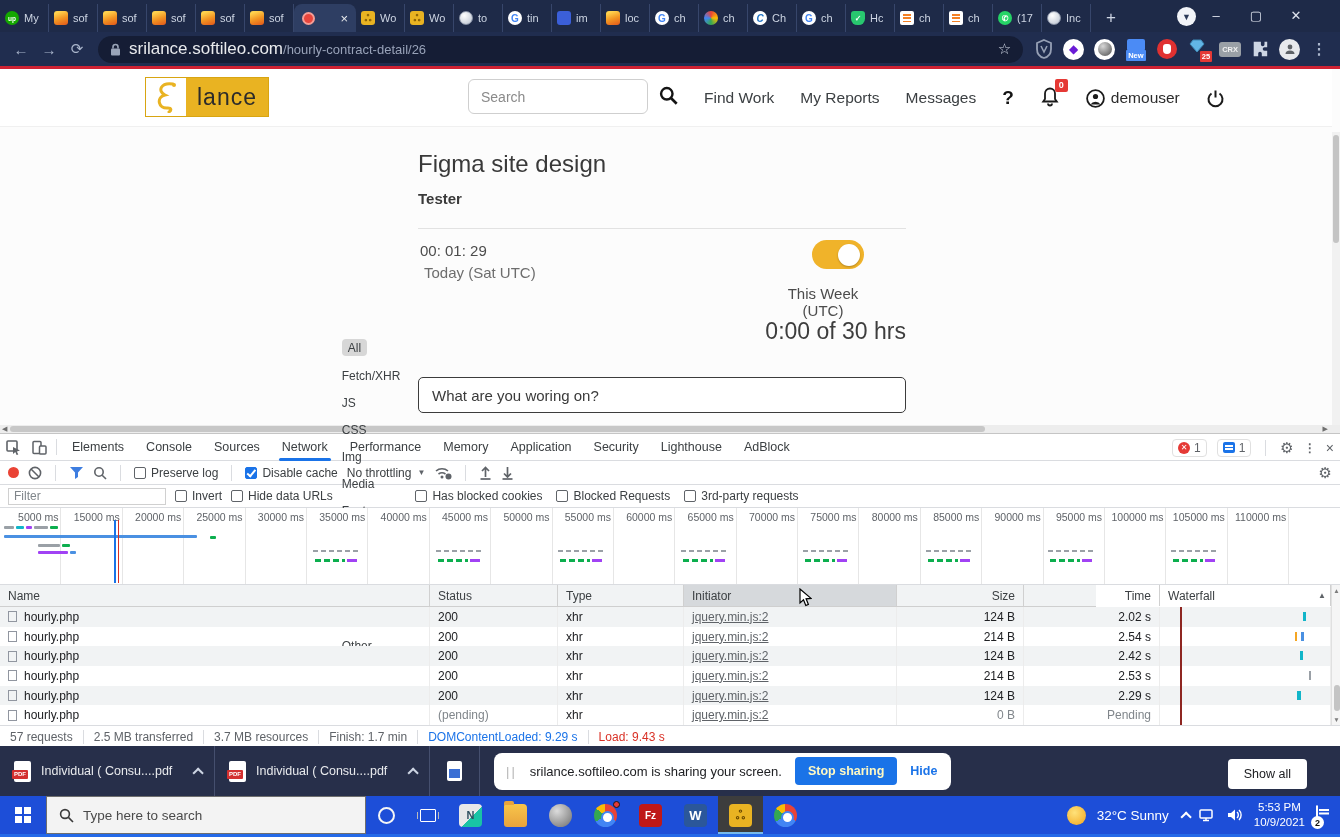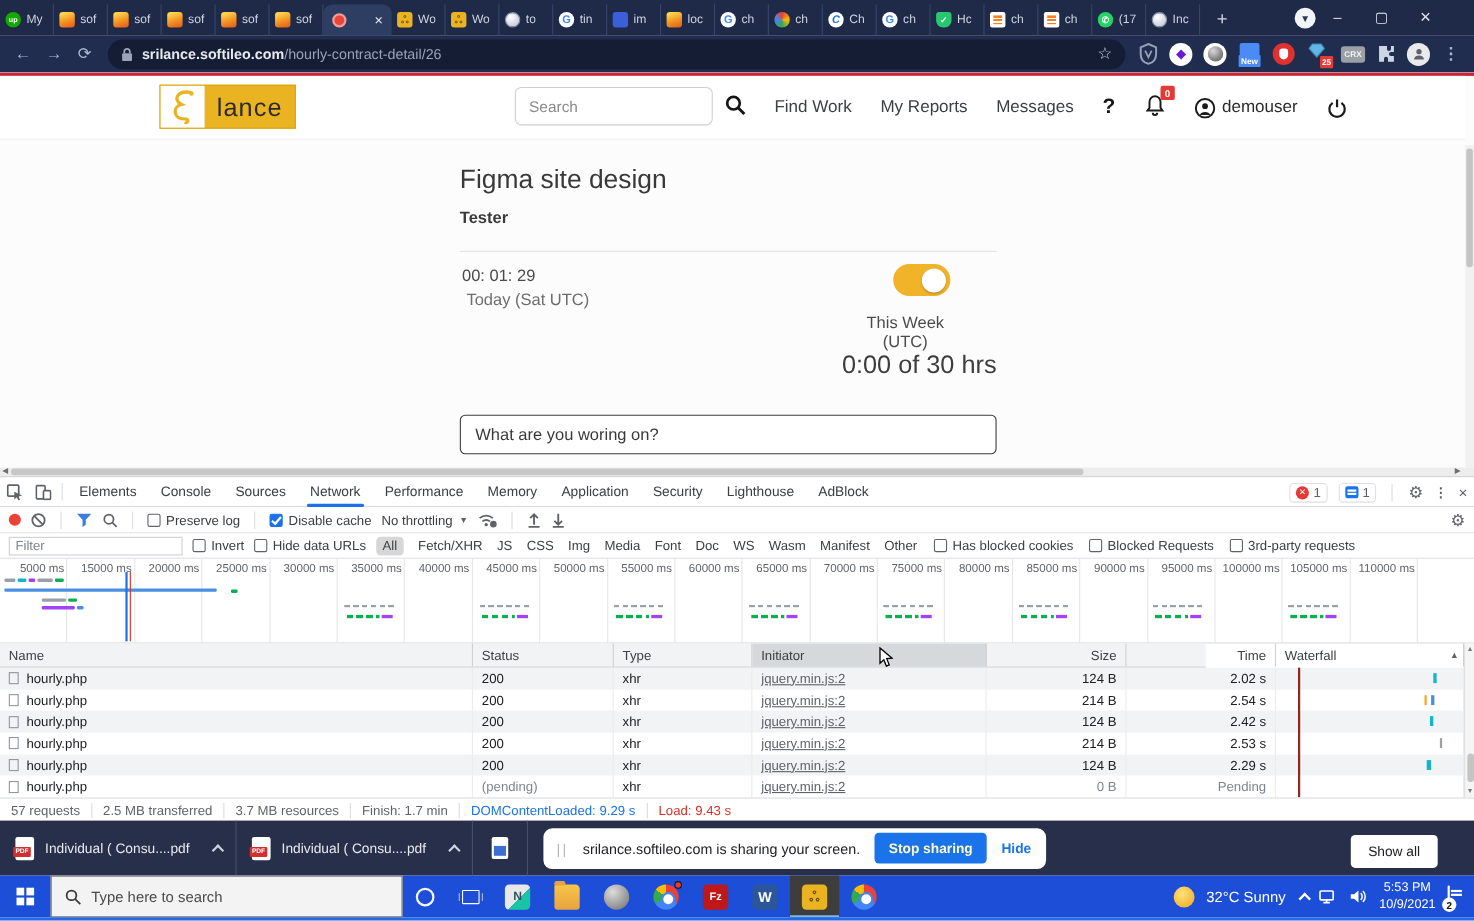--- a/index.html
+++ b/index.html
@@ -30,21 +30,21 @@
   .i-stack::after { content:""; width:8px; height:8px; background:repeating-linear-gradient(180deg,#f48024 0 2px,#fff 2px 3.5px); }
   .i-whatsapp { background:#25d366; color:#fff; font-size:8px; }
   #newtab { width:28px; height:28px; color:#cfd6e4; font-size:17px; display:flex; align-items:center; justify-content:center; margin-left:6px; }
   #tabsearch { width:19px; height:19px; border-radius:50%; background:#f2f4f8; color:#2c3a58; font-size:9px; display:flex; align-items:center; justify-content:center; margin:0 0 6px 52px; }
   .winctl { width:40px; height:30px; display:flex; align-items:center; justify-content:center; color:#dfe4ee; font-size:13px; margin-bottom:2px; }
 
   
   #btoolbar { left:0; top:32px; width:1340px; height:34px; background:#202d4f; display:flex; align-items:center; padding:0 8px; gap:2px; }
   .navbtn { width:26px; height:26px; display:flex; align-items:center; justify-content:center; color:#aab6cc; font-size:15px; flex:none; }
   #addr { background:#151d35; border-radius:15px; height:27px; flex:1; display:flex; align-items:center; padding:0 12px; margin:0 6px; min-width:0; }
-  #addr .dom { color:#e8eaed; font-size:13px; font-weight:bold; }
+  #addr .dom { color:#e8eaed; font-size:17px; font-weight:normal; }
   #addr .path { color:#98a2b8; font-size:13px; }
   #addr .spacer { flex:1; }
   .extico { flex:none; margin:0 4px; position:relative; }
   .circ20 { width:21px; height:21px; border-radius:50%; background:#fff; display:flex; align-items:center; justify-content:center; }
   .badge-red { position:absolute; background:#e53935; color:#fff; font-size:7.5px; font-weight:bold; padding:1px 2px; border-radius:1px; }
 
   
   #page { left:0; top:66px; width:1340px; height:359px; background:#fcfcfc; overflow:hidden; }
   #page-redline { left:0; top:0; width:100%; height:3px; background:#cf2233; }
   #site-header { left:0; top:3px; width:1332px; height:58px; background:#fff; border-bottom:1px solid #f0f0f0; }
@@ -96,21 +96,21 @@
   .cb { width:12px; height:12px; border:1.5px solid #5f6368; border-radius:2px; flex:none; background:#fff; position:relative; }
   .cb.on { background:#1a73e8; border-color:#1a73e8; }
   .cb.on::after { content:""; position:absolute; left:3px; top:0.5px; width:3px; height:6.5px; border:solid #fff; border-width:0 2px 2px 0; transform:rotate(40deg); }
   .ck-item { display:flex; align-items:center; gap:5px; white-space:nowrap; }
   .throttle { display:flex; align-items:center; gap:6px; }
   .caret { font-size:8px; color:#5f6368; }
 
   #dt-filterbar { left:0; top:51px; width:1340px; height:23px; display:flex; align-items:center; gap:9px; padding:0 8px; border-bottom:1px solid #dadce0; background:#fff; }
   #flt-input { width:158px; height:17px; border:1px solid #d0d0d0; font-size:12px; color:#333; padding:0 5px; font-family:"Liberation Sans",sans-serif; }
   #flt-input::placeholder { color:#80868b; }
-  #req-types { display:flex; align-items:center; gap:13px; }
+  #req-types { display:flex; align-items:flex-start; gap:13px;flex-direction:column; }
   .req-type { white-space:nowrap; }
   .req-type.sel { background:#d7d7d7; border-radius:4px; padding:1.5px 6px; }
 
   #dt-timeline { left:0; top:74px; width:1340px; height:77px; border-bottom:1px solid #dadce0; overflow:hidden; background:#fff; }
   #tl-cells { display:flex; height:77px; }
   .tl-cell { width:61.4px; flex:none; border-right:1px solid #e6e6e6; font-size:10.5px; color:#5f6368; text-align:right; padding:3px 2px 0 0; overflow:hidden; white-space:nowrap; }
   .tl-bar { position:absolute; height:2.5px; border-radius:1px; }
   .tl-vline { position:absolute; top:12px; bottom:2px; width:1.5px; }
   .cl-dash { position:absolute; height:2px; background:repeating-linear-gradient(90deg,#9aa0a6 0 5px,transparent 5px 8px); }
   .cl-grn { position:absolute; height:2.5px; background:repeating-linear-gradient(90deg,#0cae4e 0 6px,transparent 6px 9px); }

